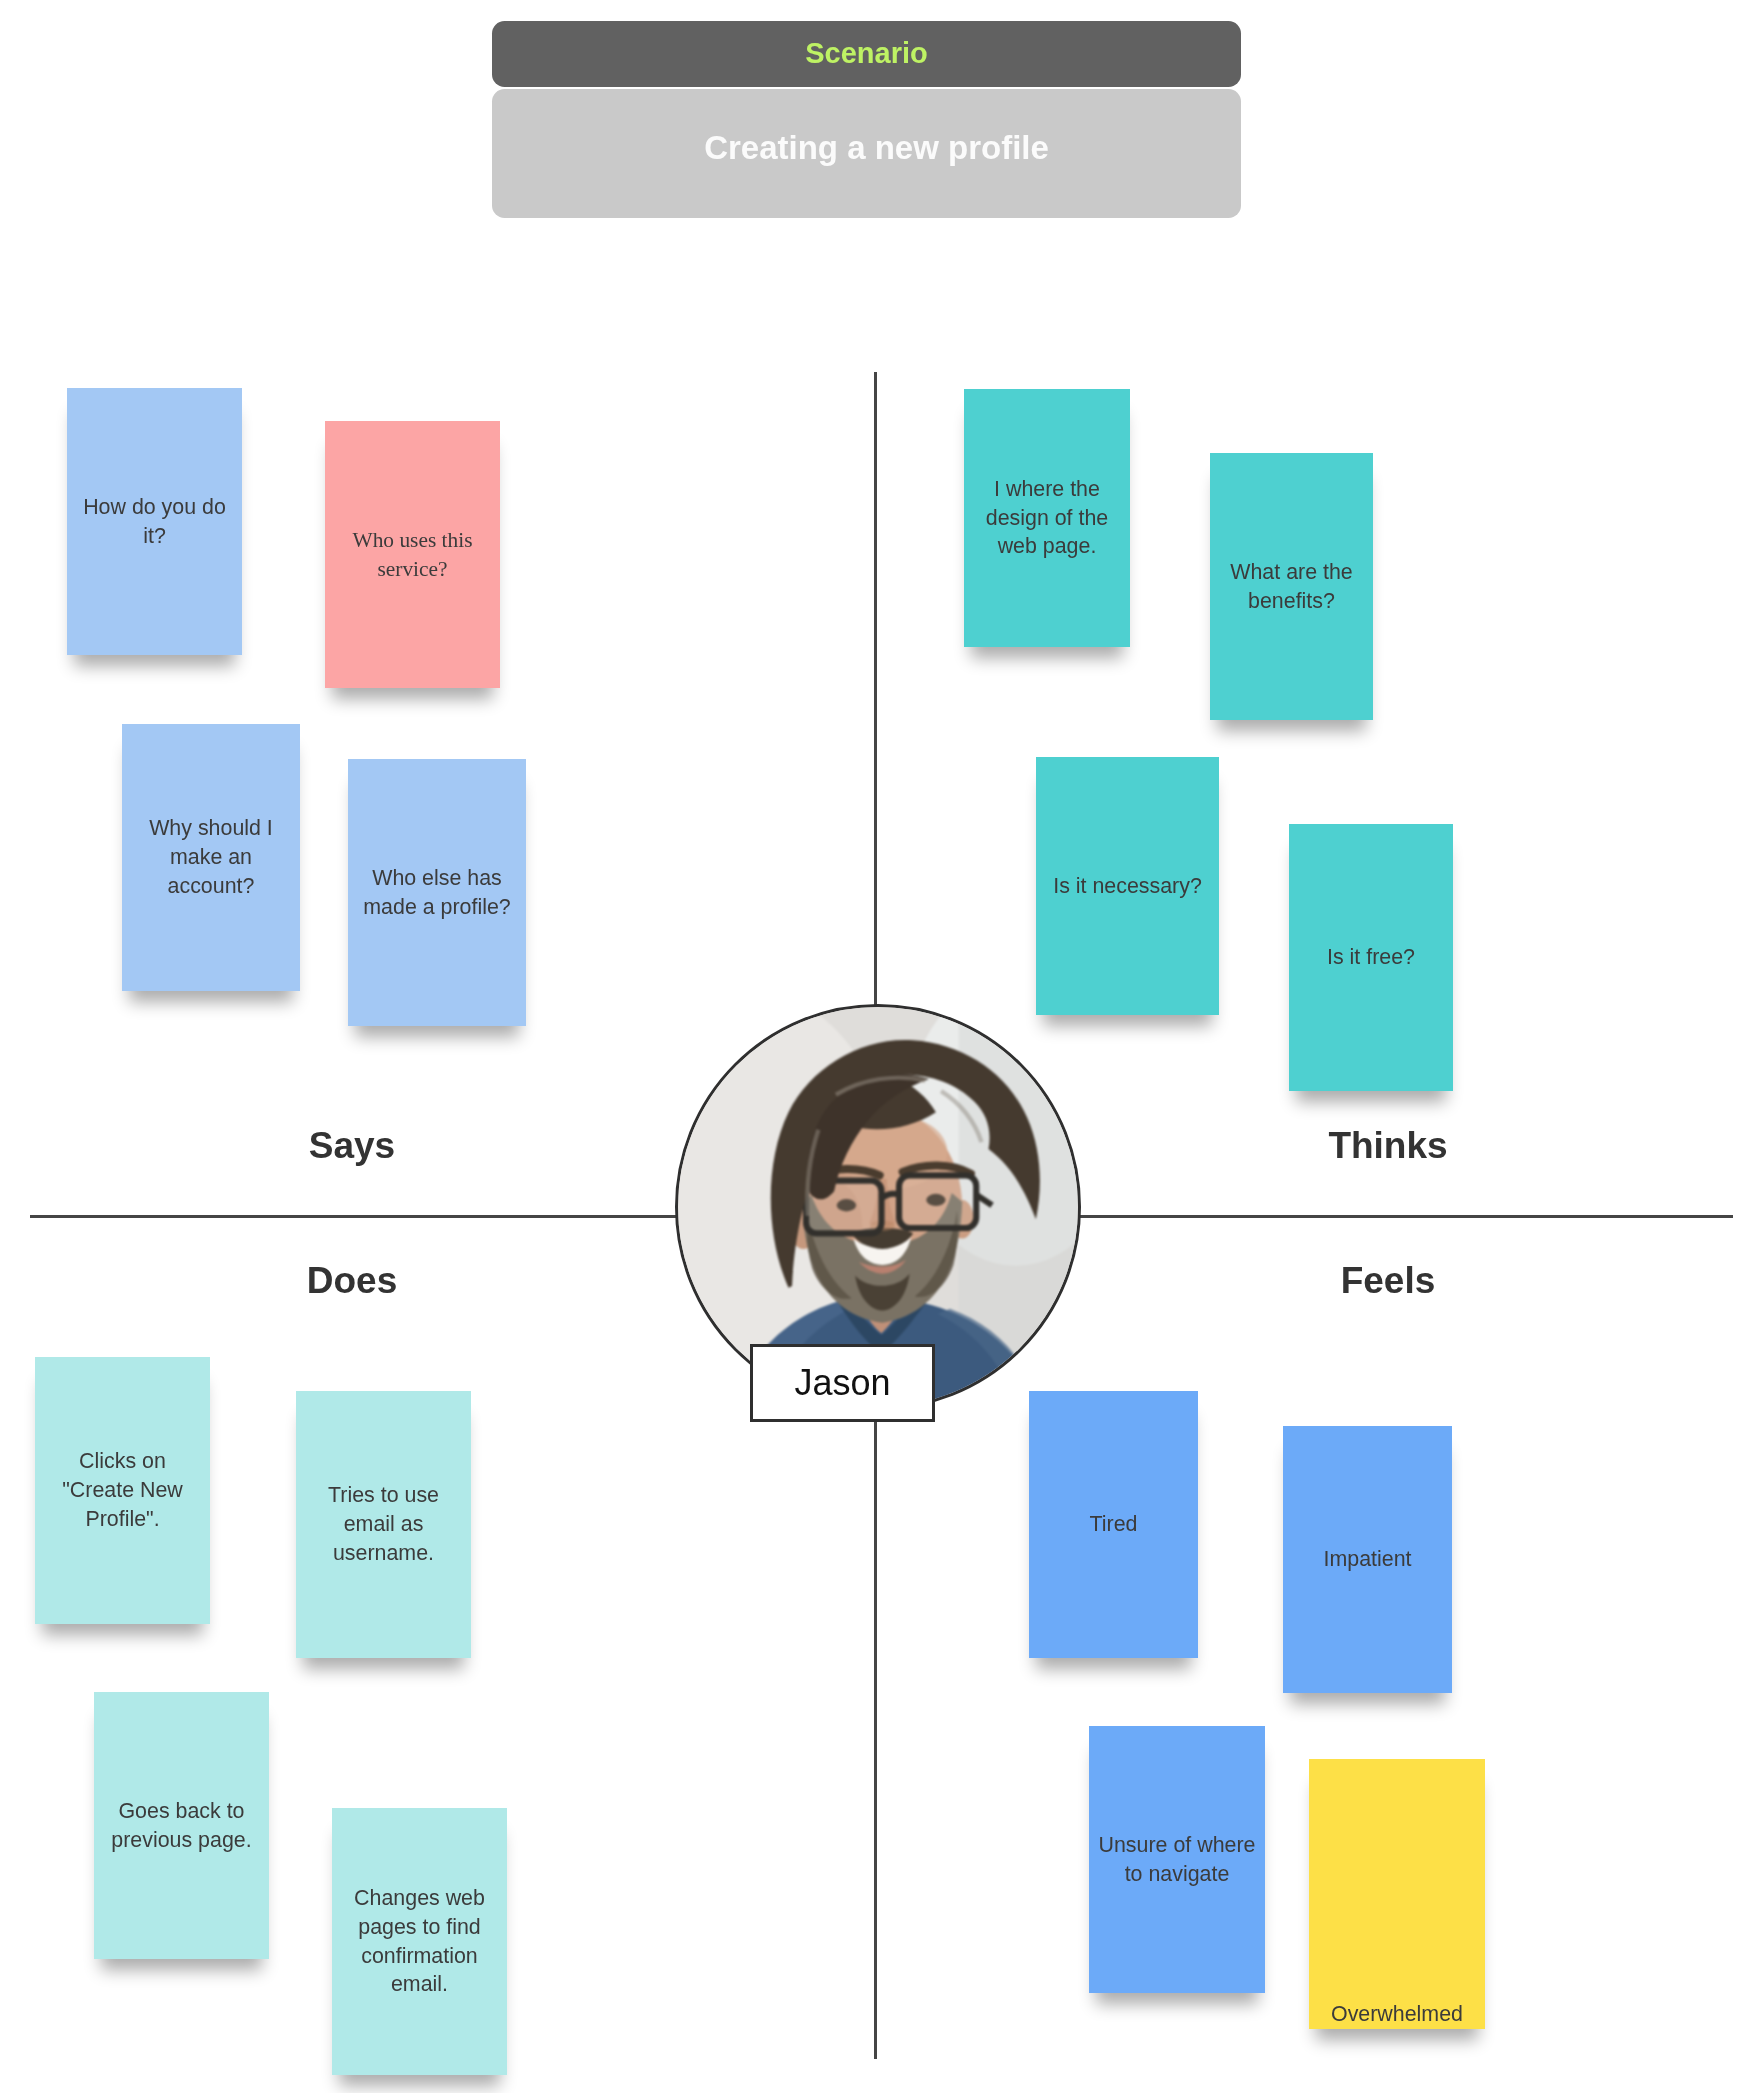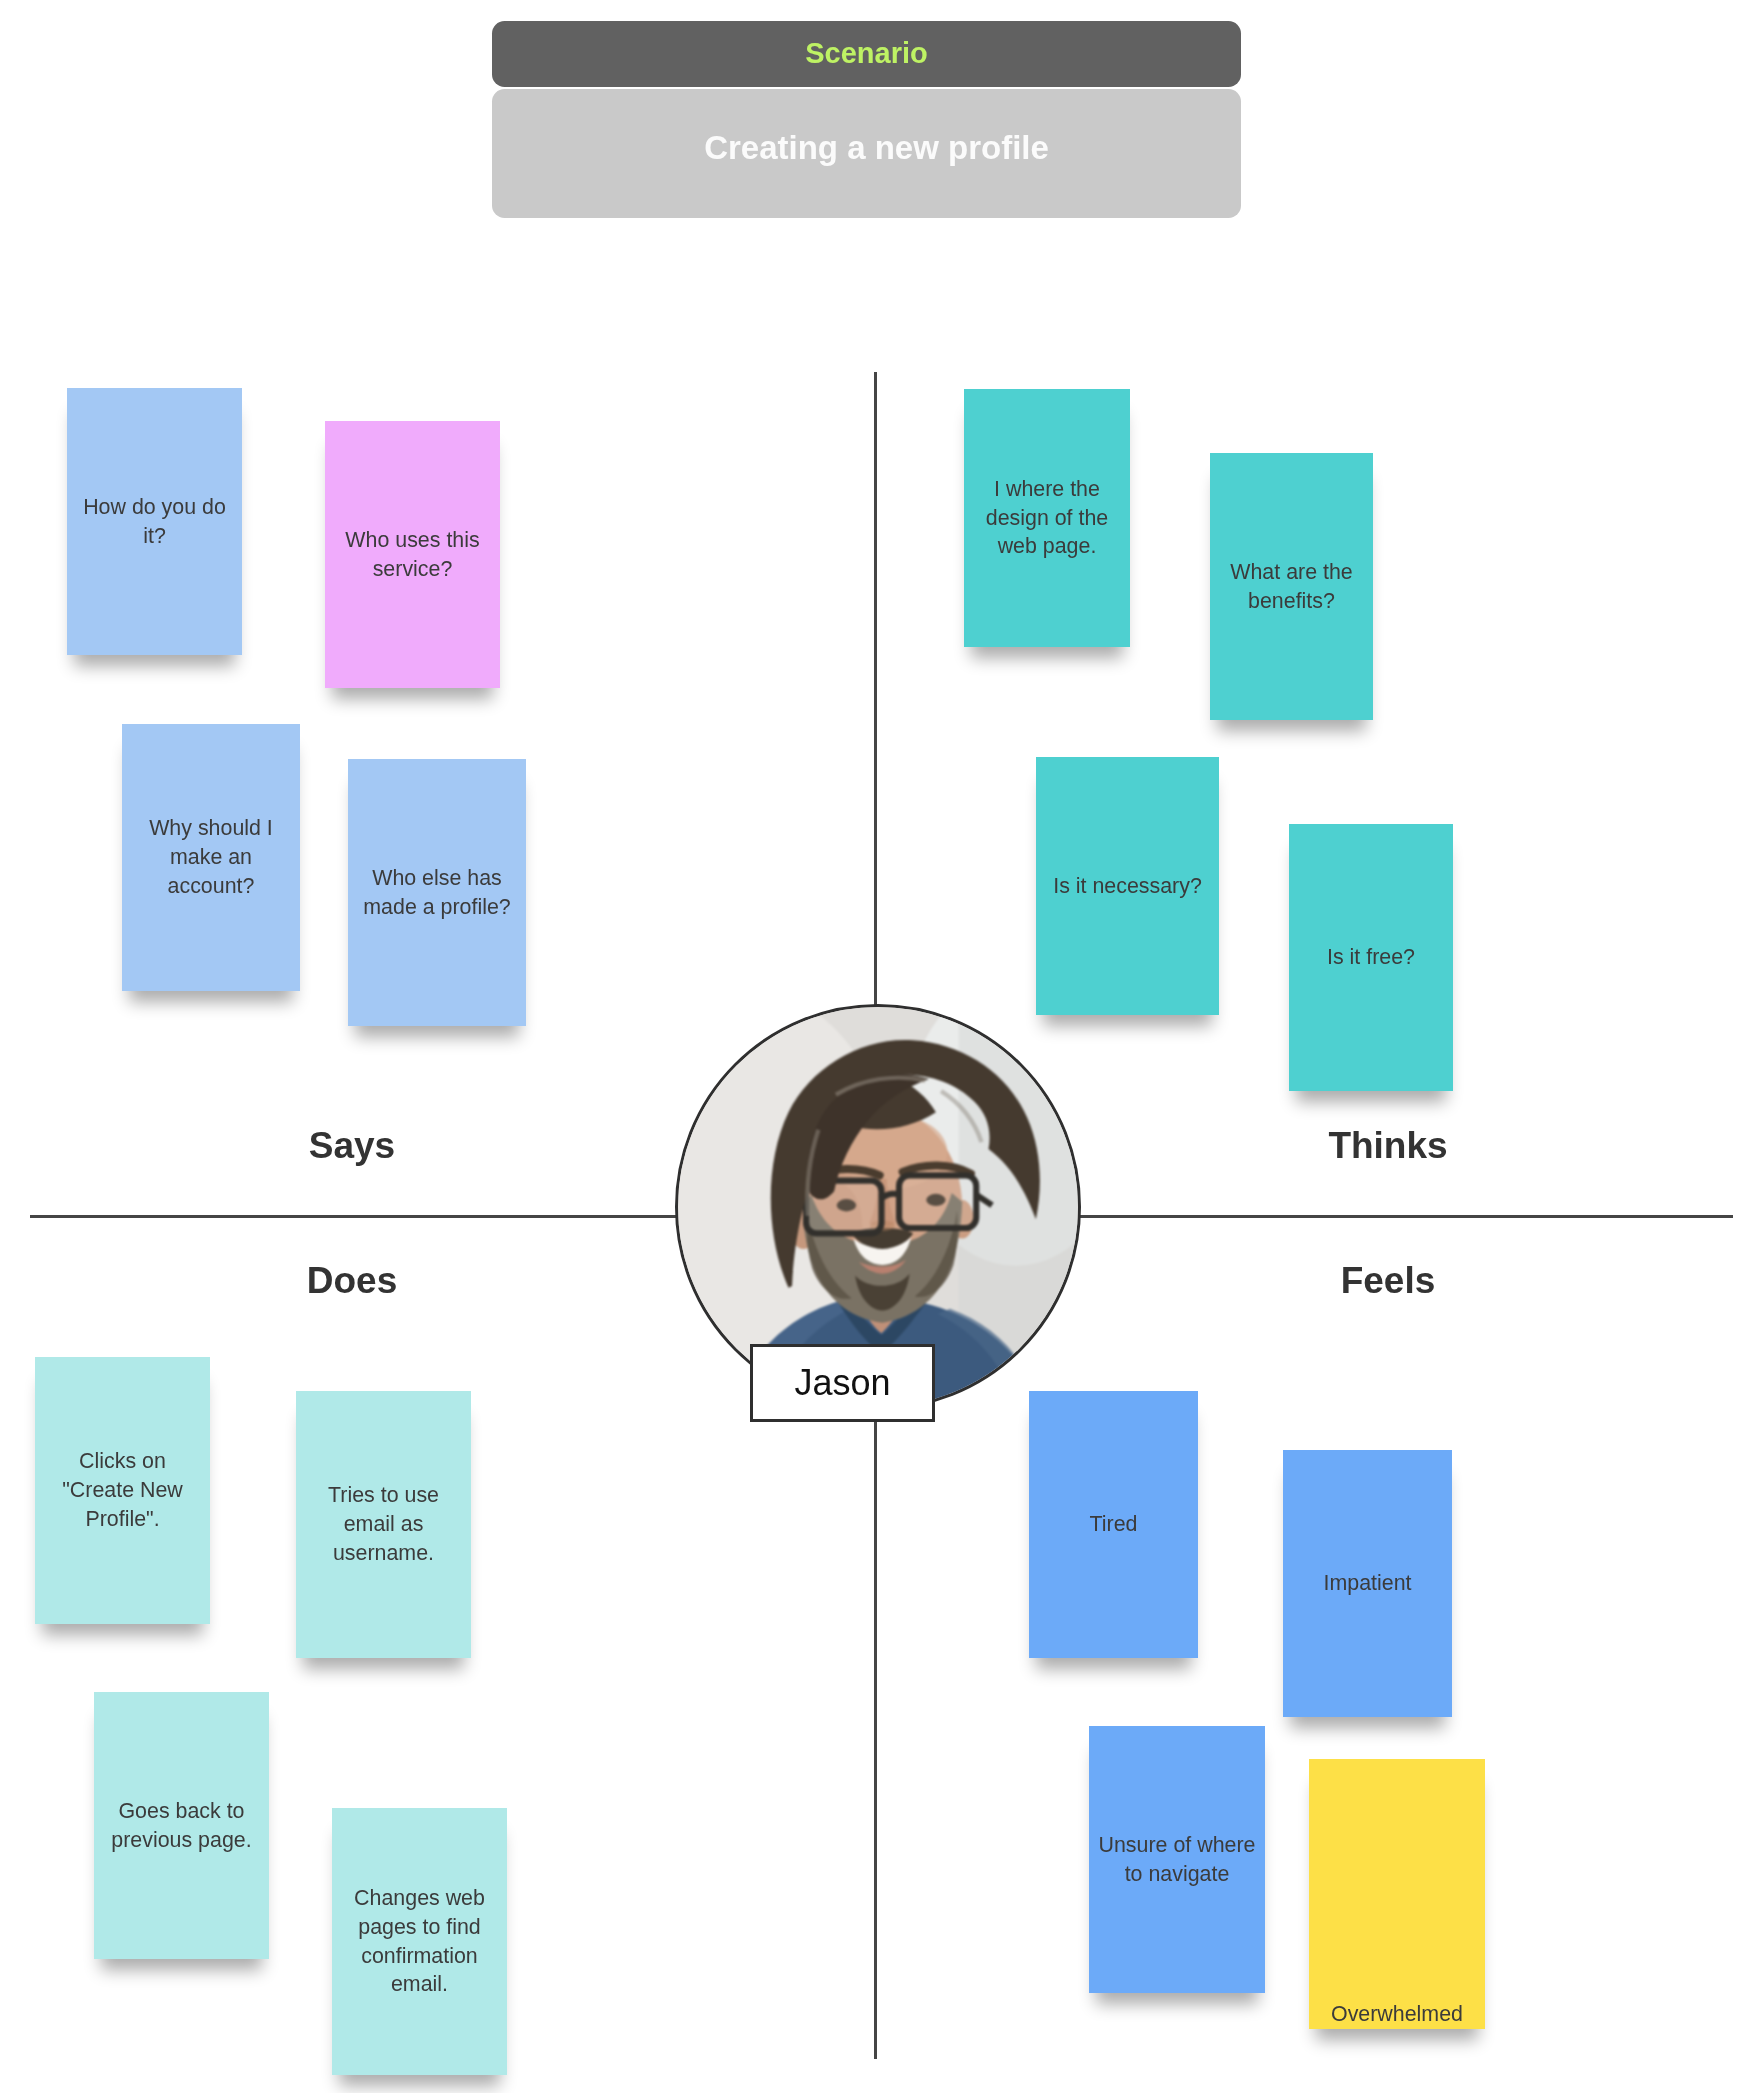--- a/index.html
+++ b/index.html
@@ -78,21 +78,21 @@
   #note-thinks-2 { left: 1210px; top: 453px;  width: 163px; }
   #note-thinks-3 { left: 1036px; top: 757px;  width: 183px; height: 258px; text-align: center; }
   #note-thinks-4 { left: 1289px; top: 824px;  width: 164px; }
 
   #note-does-1   { left: 35px;   top: 1357px; }
   #note-does-2   { left: 296px;  top: 1391px; }
   #note-does-3   { left: 94px;  top: 1692px; }
   #note-does-4   { left: 332px;  top: 1760px; }
 
   #note-feels-1  { left: 1029px; top: 1391px; width: 169px; }
-  #note-feels-2  { left: 1283px; top: 1426px; width: 169px; margin-top: 24px; }
+  #note-feels-2  { left: 1283px; top: 1426px; width: 169px; }
   #note-feels-3  { left: 1089px; top: 1726px; width: 176px; }
   #note-feels-4  { left: 1309px; top: 1759px; width: 176px; height: 270px; }
 
   
   #persona-photo {
     position: absolute;
     left: 675px;
     top: 1004px;
     width: 406px;
     height: 406px;
@@ -137,21 +137,21 @@
   <div class="axis" id="h-axis" style="background-color: rgb(69, 69, 69);"></div>
 
   <div class="q-label" id="label-says">Says</div>
   <div class="q-label" id="label-thinks">Thinks</div>
   <div class="q-label" id="label-does">Does</div>
   <div class="q-label" id="label-feels">Feels</div>
 
   <div class="note" id="note-says-1" style="background-color: rgb(163, 200, 244);">
     <span class="txt">How do you do it?</span>
   </div>
-  <div class="note" id="note-says-2" style="background-color: #f0abfc;">
+  <div class="note" id="note-says-2" style="background-color: #fca5a5; font-family: Liberation Serif, serif;">
     <span class="txt">Who uses this service?</span>
   </div>
   <div class="note" id="note-says-3" style="background-color: rgb(163, 200, 244);">
     <span class="txt">Why should I make an account?</span>
   </div>
   <div class="note" id="note-says-4" style="background-color: rgb(163, 200, 244);">
     <span class="txt">Who else has made a profile?</span>
   </div>
 
   <div class="note" id="note-thinks-1" style="background-color: rgb(78, 208, 208);">

